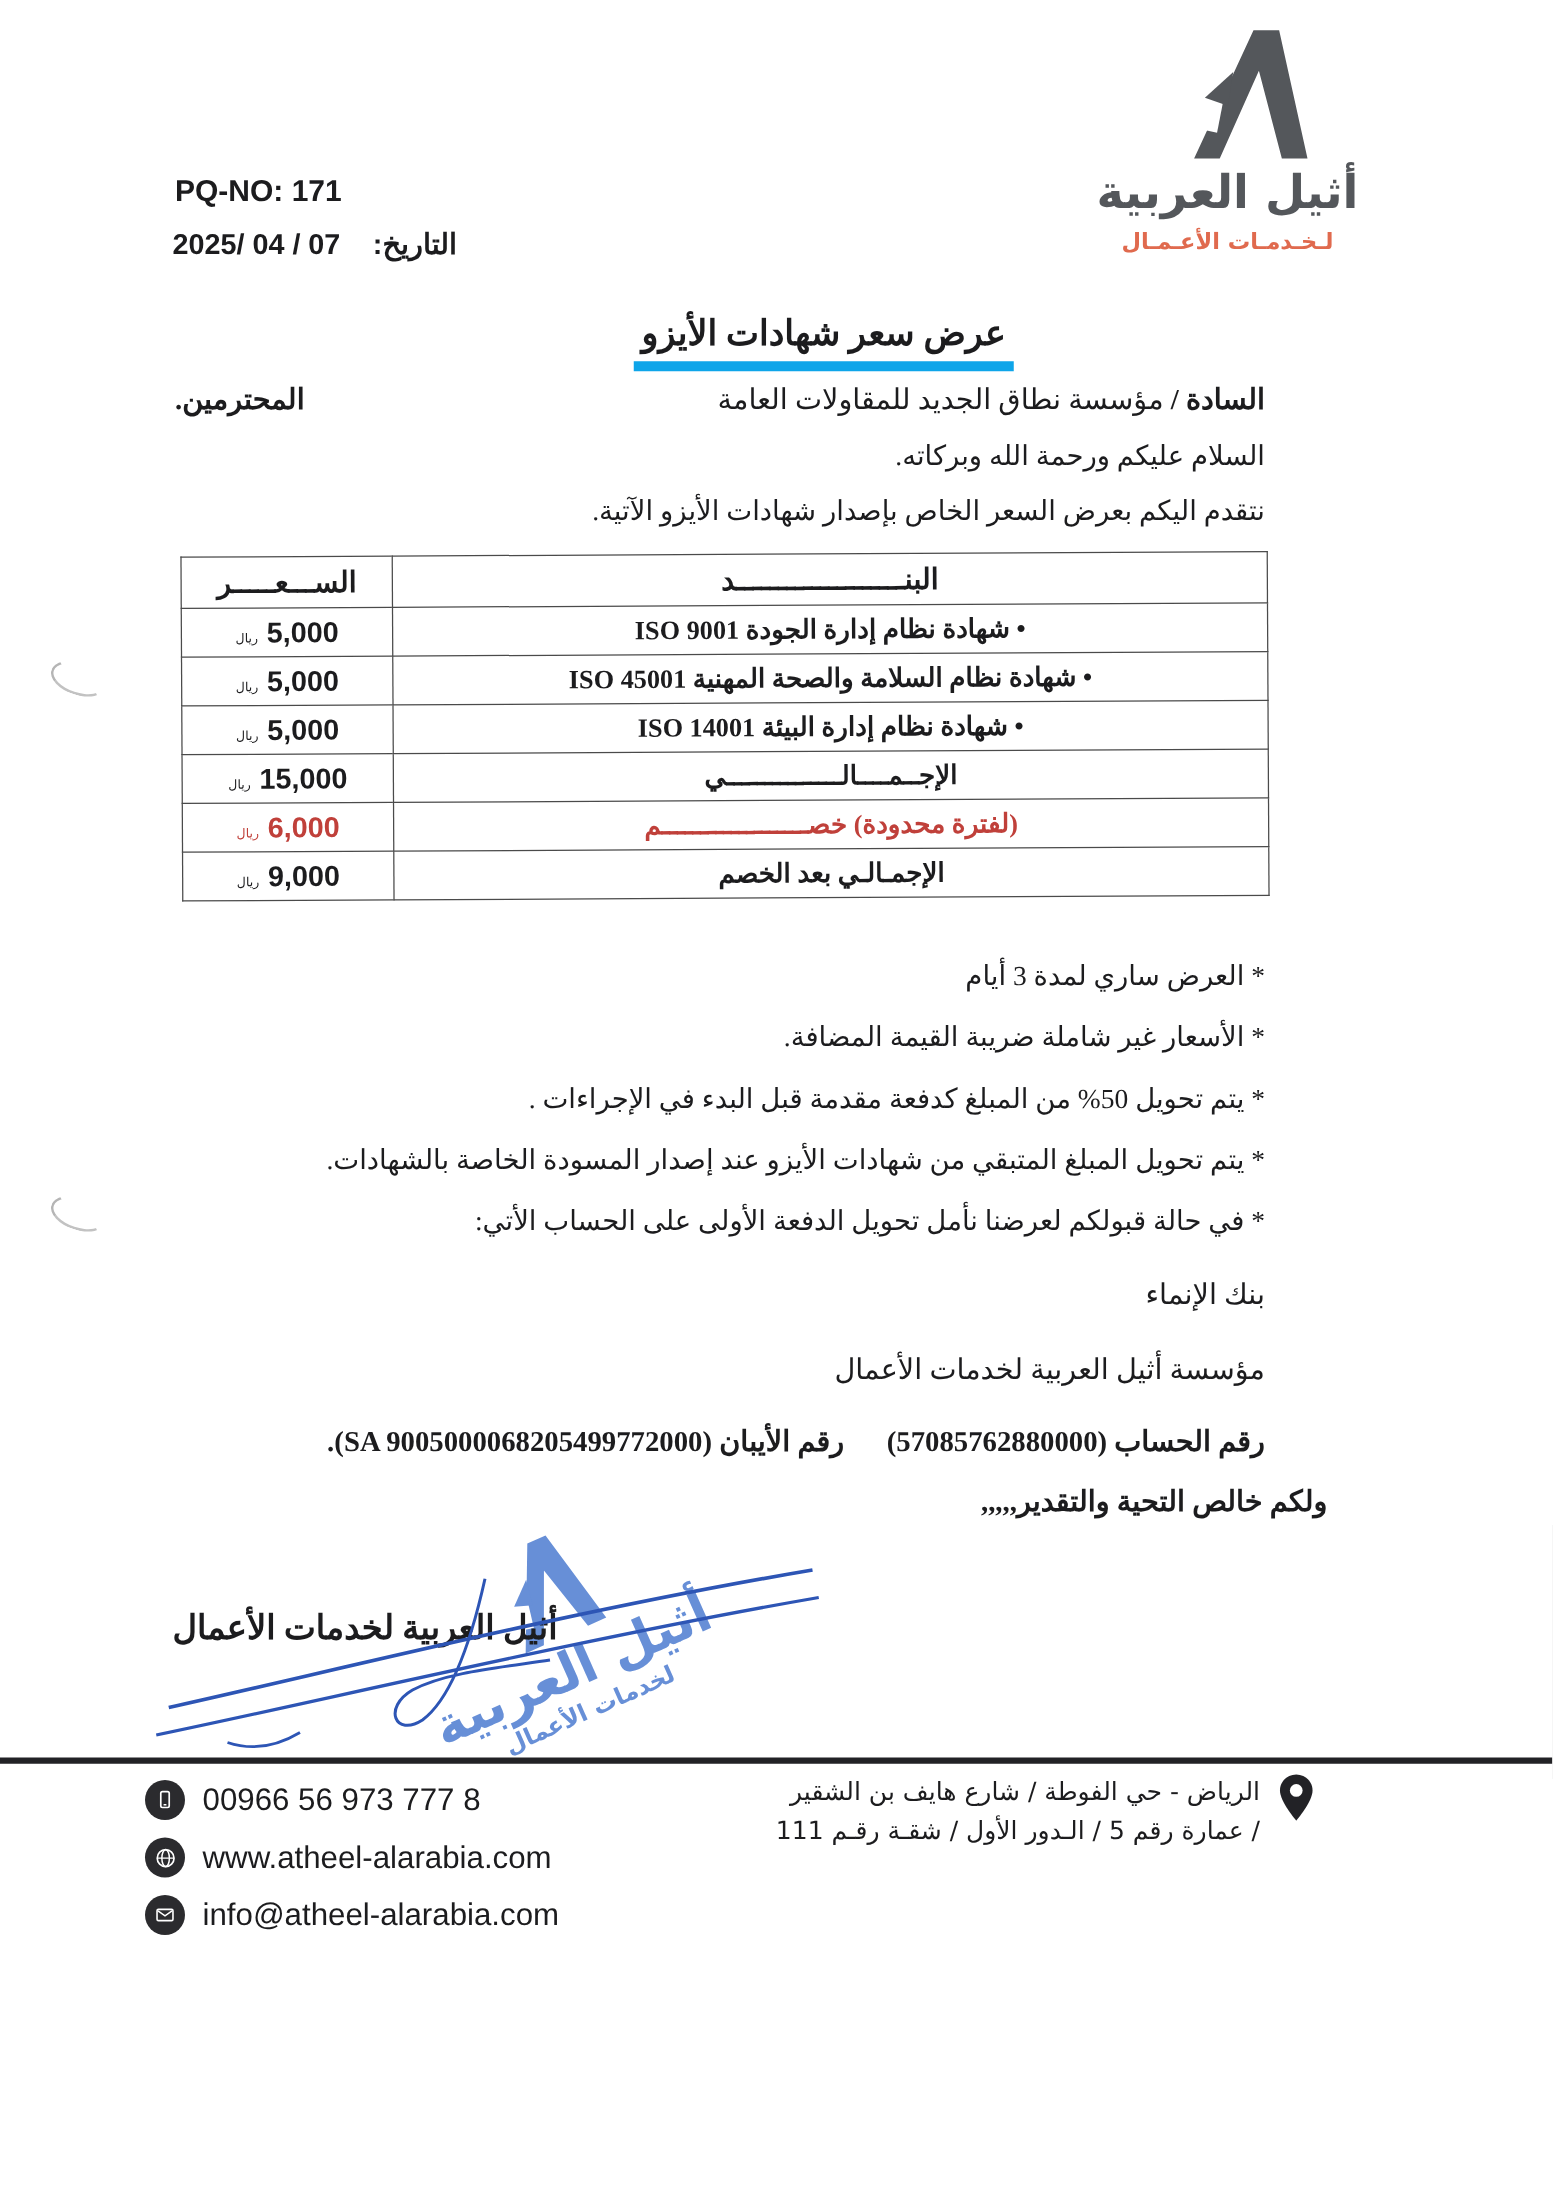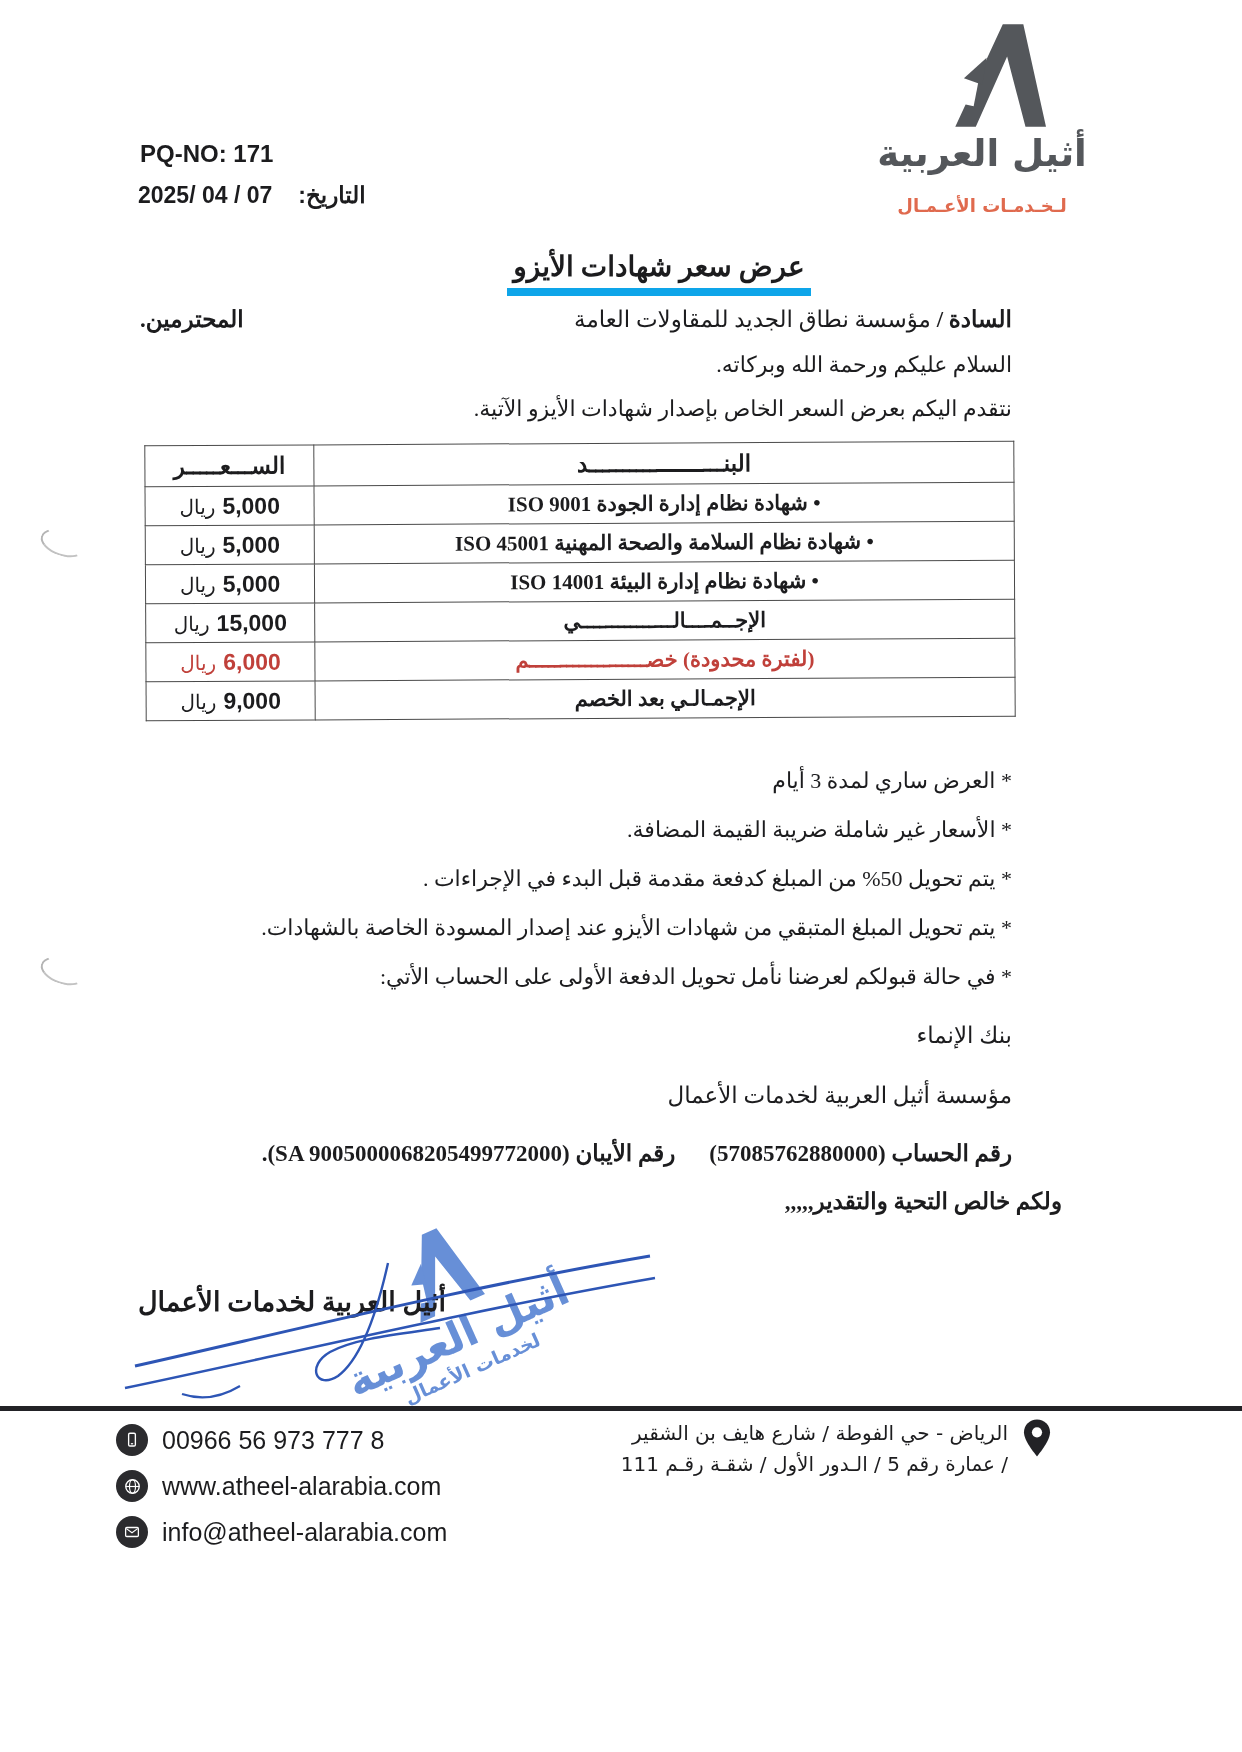--- a/index.html
+++ b/index.html
@@ -14,21 +14,21 @@
   .date-row { position:absolute; left:138px; top:182px; display:flex; direction:rtl;
               gap:26px; font-family:"Liberation Sans", sans-serif; font-size:23px; font-weight:700; }
   .date-value { direction:ltr; }
   
   .logo { position:absolute; right:130px; top:22px; width:260px;
           display:flex; flex-direction:column; align-items:center; }
   .logo-mark { width:112px; height:108px; margin-right:-20px; }
   .logo-name { font-size:37px; font-weight:700; color:#54575b; letter-spacing:-1px;
                font-family:"DejaVu Sans", sans-serif; margin-top:2px; }
   .logo-tagline { font-size:18px; font-weight:700; color:#e06a4e;
-                  font-family:"DejaVu Sans", sans-serif; margin-top:20px;text-align:center; }
+                  font-family:"DejaVu Sans", sans-serif; margin-top:8px;text-align:center; }
   
   .doc-title { position:absolute; top:250px; left:0; right:0; text-align:center;
                transform:translateX(38px); }
   .doc-title span { display:inline-block; font-size:28px; font-weight:700;
                     border-bottom:8px solid #0ea5e9; padding:0 6px 5px 6px; }
   .recipient-row { position:absolute; top:306px; left:140px; right:230px;
                    display:flex; direction:rtl; justify-content:space-between;
                    font-size:23px; }
   .salutation-prefix { font-weight:700; }
   .honorific { font-weight:700; }
@@ -38,21 +38,21 @@
   .price-table { position:absolute; top:443px; left:145px; width:870px;
                  border-collapse:collapse; direction:rtl; transform:rotate(-0.3deg); }
   .price-table th, .price-table td { border:1.6px solid #4a4a4a; text-align:center; }
   .price-table th { height:41px; font-size:23px; font-weight:700; }
   .price-table td { height:39px; }
   .col-item  { width:695px; }
   .col-price { width:168px; }
   .item-cell { font-size:21px; font-weight:700; }
   .price-cell { font-family:"Liberation Sans", sans-serif; direction:rtl; }
   .price-amount { font-size:23px; font-weight:700; }
-  .price-currency { font-size:20px; margin-right:7px; }
+  .price-currency { font-size:10px; margin-right:7px; }
   .row-discount .item-cell, .row-discount .price-amount,
   .row-discount .price-currency { color:#c0403a; }
   
   .notes { position:absolute; top:768px; right:230px; left:150px;
            direction:rtl; text-align:right; font-size:22px; }
   .note-line { margin-bottom:23px; }
   
   .bank-name    { position:absolute; top:1022px; right:230px; direction:rtl; font-size:23px; }
   .beneficiary  { position:absolute; top:1082px; right:230px; direction:rtl; font-size:23px; }
   .account-row  { position:absolute; top:1140px; right:230px; direction:rtl;

